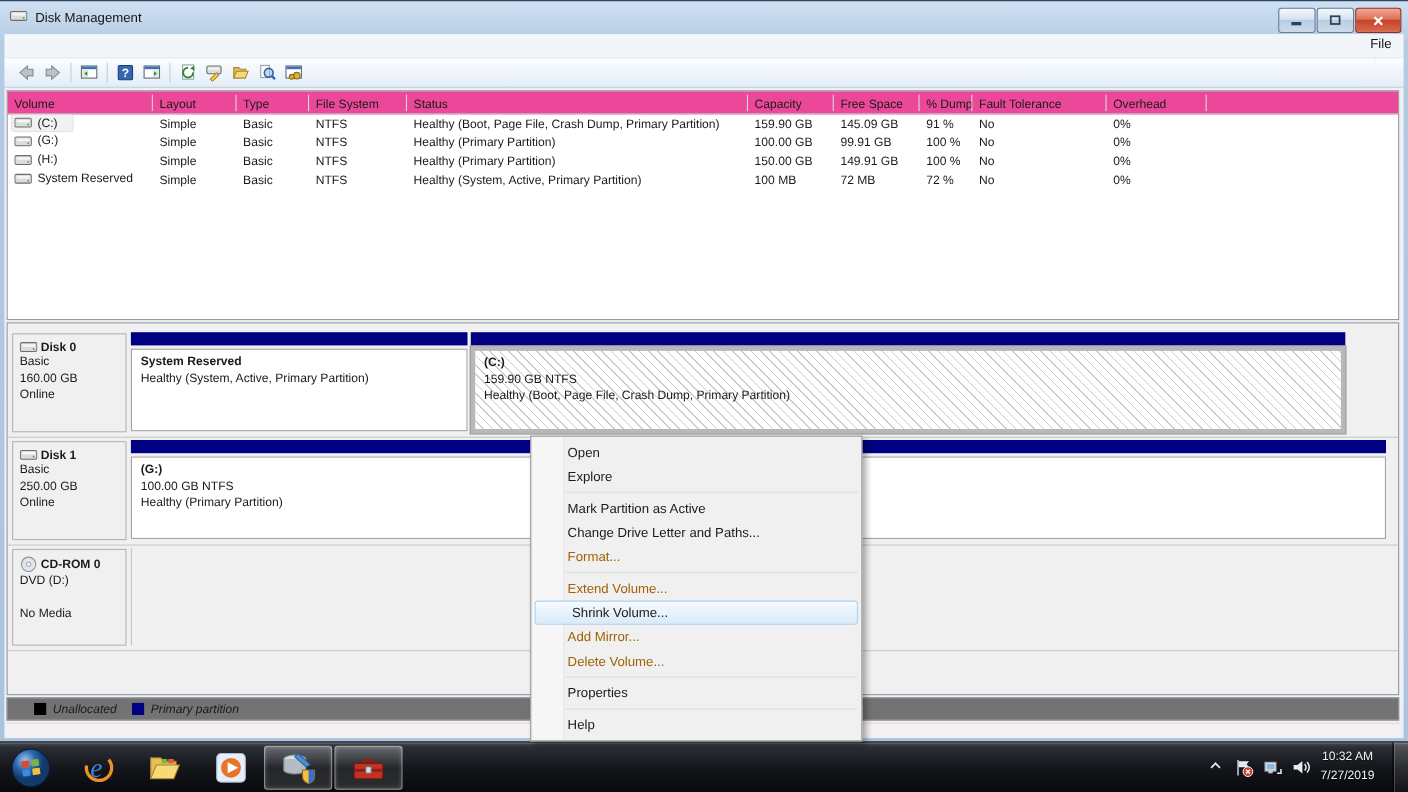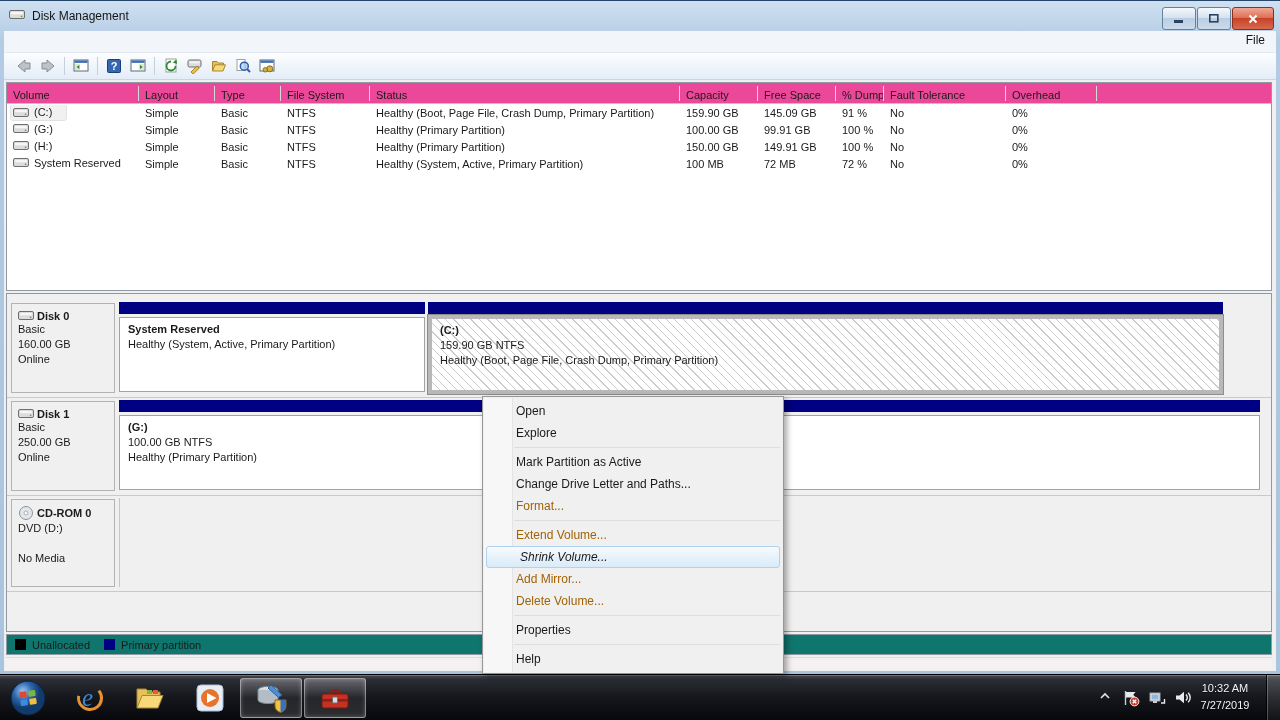--- a/index.html
+++ b/index.html
@@ -59,39 +59,39 @@
   .pband{position:absolute;left:0;right:0;top:0;height:12px;}
   .pbox{position:absolute;left:0;right:0;top:15px;bottom:2px;background:#fff;
         border:1px solid #a3a3a3;padding:4px 0 0 8px;box-sizing:border-box;
         font-size:11px;line-height:15px;color:#1a1a1a;overflow:hidden;white-space:nowrap;}
   .pbox .b{font-weight:bold;}
   .pbox.sel{top:13px;bottom:0;border:4px solid #b8b8b8;outline:1px solid #8d8d8d;
         background:#fff;
         background-image:repeating-linear-gradient(45deg,rgba(0,0,0,0) 0px,rgba(0,0,0,0) 5px,#cccccc 5px,#cccccc 6px);}
   .cdarea{position:absolute;left:112px;right:44px;top:2px;bottom:4px;border-left:1px solid #c6c6c6;}
 
-  .legend-bar{position:absolute;left:2px;top:554px;width:1266px;height:21px;background:#0f766e;
-              border:1px solid #8f9aa5;box-sizing:border-box;display:flex;align-items:center;padding-left:8px;}
+  .legend-bar{position:absolute;left:2px;top:554px;width:1266px;height:21px;background:#737373;
+              border:1px solid #8f9aa5;box-sizing:border-box;display:flex;align-items:center;padding-left:24px;font-style:italic;}
   .sw{width:11px;height:11px;display:inline-block;}
   .leg-lab{font-size:11px;color:#1a1a1a;margin:0 14px 0 6px;}
 
   .bottom-strip{position:absolute;left:2px;top:577px;width:1266px;height:12px;background:#f5f0f1;
                 border-top:1px solid #d9dee3;}
 
   
   .cmenu{position:absolute;left:482px;top:396px;width:302px;background:#f0f0f0;
          border:1px solid #979797;box-shadow:3px 3px 6px rgba(0,0,0,0.35);
          padding:3px 0;z-index:50;box-sizing:border-box;}
   .cmenu .gutter{position:absolute;left:1px;top:1px;bottom:1px;width:28px;background:#f7f7f7;
          border-right:1px solid #e4e4e4;}
   .mi{position:relative;height:22px;line-height:22px;font-size:12px;color:#1a1a1a;
       padding-left:33px;white-space:nowrap;}
   .mi.dis{color:#a16207;}
   .mi.hl{margin:0 3px;border:1px solid #aed2ef;border-radius:3px;height:20px;line-height:20px;
-         background:linear-gradient(180deg,#f7fbfe 0%,#e7f2fb 50%,#d9ebf8 100%);font-style:italic;}
+         background:linear-gradient(180deg,#f7fbfe 0%,#e7f2fb 50%,#d9ebf8 100%);}
   .msep{height:1px;background:#dedede;margin:3px 3px 3px 31px;}
 
   
   .taskbar{position:absolute;left:0;top:674px;width:1280px;height:46px;
            background:linear-gradient(180deg,#484c55 0%,#2a2d34 10%,#15171c 48%,#07080c 100%);
            border-top:1px solid #000;}
   .tb-ic{position:absolute;top:3px;height:40px;display:flex;align-items:center;justify-content:center;}
   .tb-btn{border:1px solid rgba(255,255,255,0.45);border-radius:3px;
           background:linear-gradient(180deg,rgba(255,255,255,0.28) 0%,rgba(255,255,255,0.07) 50%,rgba(255,255,255,0.14) 100%);
           box-shadow:inset 0 0 4px rgba(255,255,255,0.25);box-sizing:border-box;}

